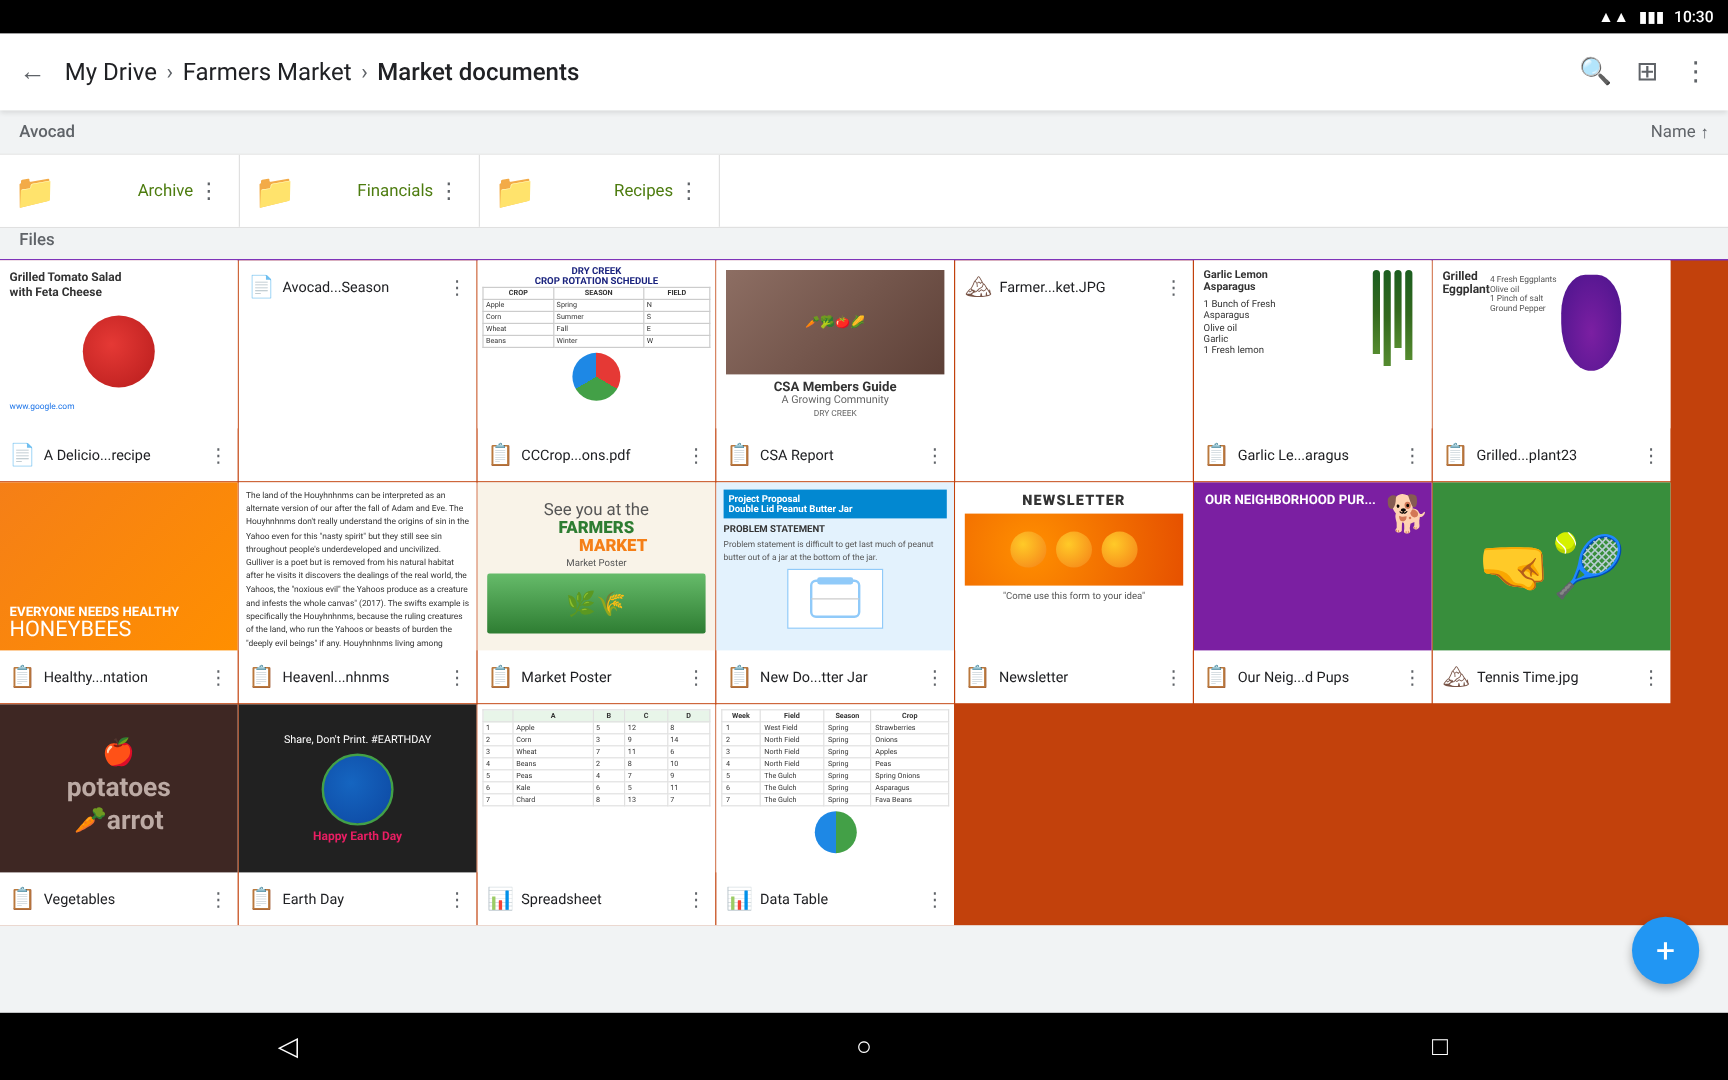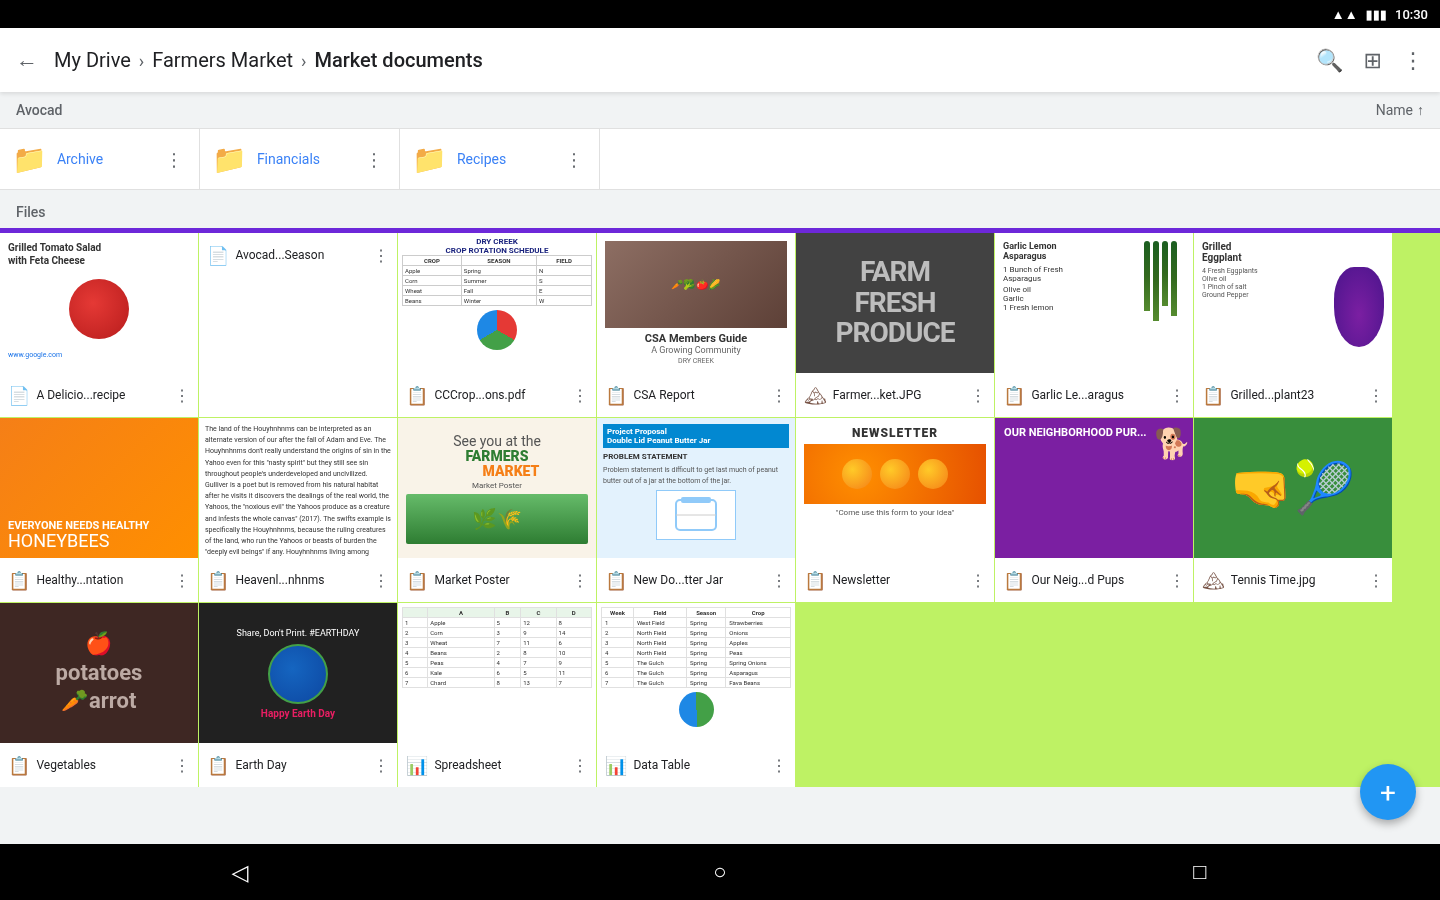--- a/index.html
+++ b/index.html
@@ -128,41 +128,42 @@
       background: #fff;
       cursor: pointer;
       position: relative;
     }
     .folder-icon {
       font-size: 28px;
       margin-right: 10px;
     }
     .folder-name {
       font-size: 14px;
-      color: #3b82f6;
+      color: #4d7c0f;
       flex: 1;
       white-space: nowrap;
       overflow: hidden;
       text-overflow: ellipsis;
+      text-align: right;
     }
     .folder-more {
       font-size: 18px;
       color: #5f6368;
       cursor: pointer;
       padding: 4px;
     }
 
     
     .files-section { background: #f1f3f4; }
     .files-grid {
       display: flex;
       flex-wrap: wrap;
       gap: 1px;
-      background: #bef264;
-      border-top: 5px solid #6d28d9;
+      background: #c2410c;
+      border-top: 1px solid #6d28d9;
     }
     .file-card {
       width: 198px;
       background: #fff;
       cursor: pointer;
       display: flex;
       flex-direction: column;
     }
     .file-thumbnail {
       width: 100%;
@@ -338,21 +339,21 @@
       width: 6px;
       height: 70px;
       background: linear-gradient(to top, #558b2f, #33691e, #1b5e20);
       border-radius: 3px 3px 0 0;
     }
 
     .thumb-eggplant {
       background: #fff;
       padding: 8px;
       display: flex;
-      flex-direction: column;
+      flex-direction: row;
     }
     .thumb-eggplant .ep-title {
       font-size: 10px;
       font-weight: bold;
       color: #333;
     }
     .thumb-eggplant .ep-body {
       display: flex;
       margin-top: 4px;
     }
@@ -709,21 +710,21 @@
 
       <div class="folder-item">
         <span class="folder-icon" style="color:#8e24aa">📁</span>
         <span class="folder-name">Recipes</span>
         <span class="folder-more">⋮</span>
       </div>
     </div>
   </div>
 
   <div class="files-section">
-    <div style="padding: 14px 16px 8px; font-size:14px; color:#5f6368; font-weight:500; background:#f1f3f4;">
+    <div style="padding: 2px 16px 8px; font-size:14px; color:#5f6368; font-weight:500; background:#f1f3f4;">
       <span>Files</span>
     </div>
     <div class="files-grid">
 
       <div class="file-card">
         <div class="file-thumbnail thumb-tomato-salad">
           <div class="title">Grilled Tomato Salad<br>with Feta Cheese</div>
           <div style="display:flex;justify-content:center;width:100%;">
             <div class="tomato-img"></div>
           </div>
@@ -795,23 +796,20 @@
           <div style="font-size:7px;color:#666;margin-top:2px;">DRY CREEK</div>
         </div>
         <div class="file-info">
           <span class="file-type-icon icon-pdf">📋</span>
           <span class="file-name">CSA Report</span>
           <span class="file-more">⋮</span>
         </div>
       </div>
 
       <div class="file-card">
-        <div class="file-thumbnail thumb-farm-fresh">
-          <div class="text">FARM<br>FRESH<br>PRO<wbr>DUCE</div>
-        </div>
         <div class="file-info">
           <span class="file-type-icon icon-img" style="color:#795548;">🏔</span>
           <span class="file-name">Farmer...ket.JPG</span>
           <span class="file-more">⋮</span>
         </div>
       </div>
 
       <div class="file-card">
         <div class="file-thumbnail thumb-asparagus">
           <div class="left">

